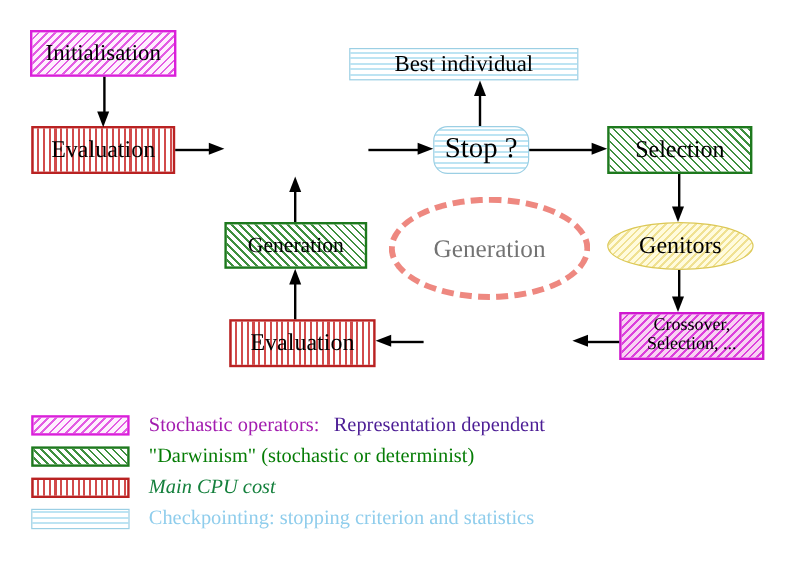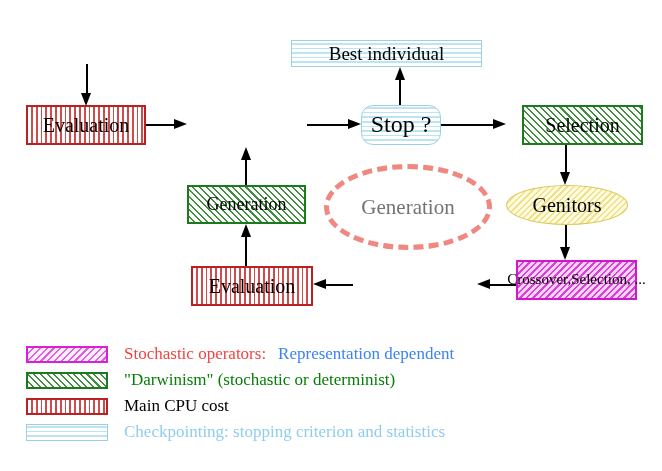--- a/index.html
+++ b/index.html
@@ -43,43 +43,46 @@
   
   .legend-row{position:absolute;left:26px;display:flex;align-items:center;height:20px;}
   .swatch{width:82px;height:17px;box-sizing:border-box;margin-right:16px;flex:0 0 auto;}
   .legend-text{font-size:17px;white-space:nowrap;}
 </style>
 </head>
 <body>
 
 <div id="canvas">
 
+  <div class="node hatch-magenta" style="left:25px;top:25px;width:122px;height:39px;font-size:19px;">
+    <span class="node-label">Initialisation</span>
+  </div>
 
   <div class="node stripe-red" style="left:26px;top:105px;width:120px;height:40px;font-size:20px;">
     <span class="node-label">Evaluation</span>
   </div>
 
 
   <div class="node stripe-cyan" style="left:291px;top:40px;width:191px;height:27px;font-size:19px;">
     <span class="node-label">Best individual</span>
   </div>
 
   <div class="node stripe-cyan rounded" style="left:361px;top:105px;width:80px;height:40px;font-size:24px;">
     <span class="node-label">Stop ?</span>
   </div>
 
-  <div class="node hatch-green" style="left:506px;top:105px;width:121px;height:40px;font-size:20px;margin-left:16px;">
+  <div class="node hatch-green" style="left:506px;top:105px;width:121px;height:40px;font-size:20px;">
     <span class="node-label">Selection</span>
   </div>
 
   <div class="node hatch-yellow ellipse" style="left:506px;top:185px;width:122px;height:40px;font-size:20px;">
     <span class="node-label">Genitors</span>
   </div>
 
-  <div class="node hatch-magenta-pink" style="left:516px;top:260px;width:121px;height:40px;font-size:15px;flex-direction:row;">
+  <div class="node hatch-magenta-pink" style="left:516px;top:260px;width:121px;height:40px;font-size:15px;flex-direction:column;">
     <span class="node-label">Crossover,</span>
     <span class="node-label">Selection, ...</span>
   </div>
 
 
   <div class="node stripe-red" style="left:191px;top:266px;width:122px;height:40px;font-size:20px;">
     <span class="node-label">Evaluation</span>
   </div>
 
   <div class="node hatch-green" style="left:187px;top:185px;width:119px;height:39px;font-size:18px;">
@@ -118,32 +121,32 @@
   <div class="hline" style="left:325px;top:284px;width:28px;"></div>
 
   <div class="head up" style="left:241px;top:224px;"></div>
   <div class="vline" style="left:245px;top:236px;height:30px;"></div>
 
   <div class="head up" style="left:241px;top:147px;"></div>
   <div class="vline" style="left:245px;top:159px;height:26px;"></div>
 
   <div class="legend-row" style="top:344px;">
     <div class="swatch hatch-magenta"></div>
-    <span class="legend-text" style="color:#ef4444;font-family:Liberation Serif, serif;">Stochastic operators:</span>
-    <span class="legend-text" style="color:#3b82f6;margin-left:12px;text-align:center;">Representation dependent</span>
+    <span class="legend-text" style="color:#a21caf;font-family:Liberation Serif, serif;">Stochastic operators:</span>
+    <span class="legend-text" style="color:#4c1d95;margin-left:12px;text-align:center;">Representation dependent</span>
   </div>
 
   <div class="legend-row" style="top:370px;">
     <div class="swatch hatch-green"></div>
     <span class="legend-text" style="color:#067d06;">"Darwinism" (stochastic or determinist)</span>
   </div>
 
   <div class="legend-row" style="top:396px;">
     <div class="swatch stripe-red"></div>
-    <span class="legend-text" style="color:#000000;">Main CPU cost</span>
+    <span class="legend-text" style="color:#15803d;font-style:italic;">Main CPU cost</span>
   </div>
 
   <div class="legend-row" style="top:422px;">
     <div class="swatch stripe-cyan"></div>
     <span class="legend-text" style="color:#8fcdec;">Checkpointing: stopping criterion and statistics</span>
   </div>
 
 </div>
 
 </body></html>

